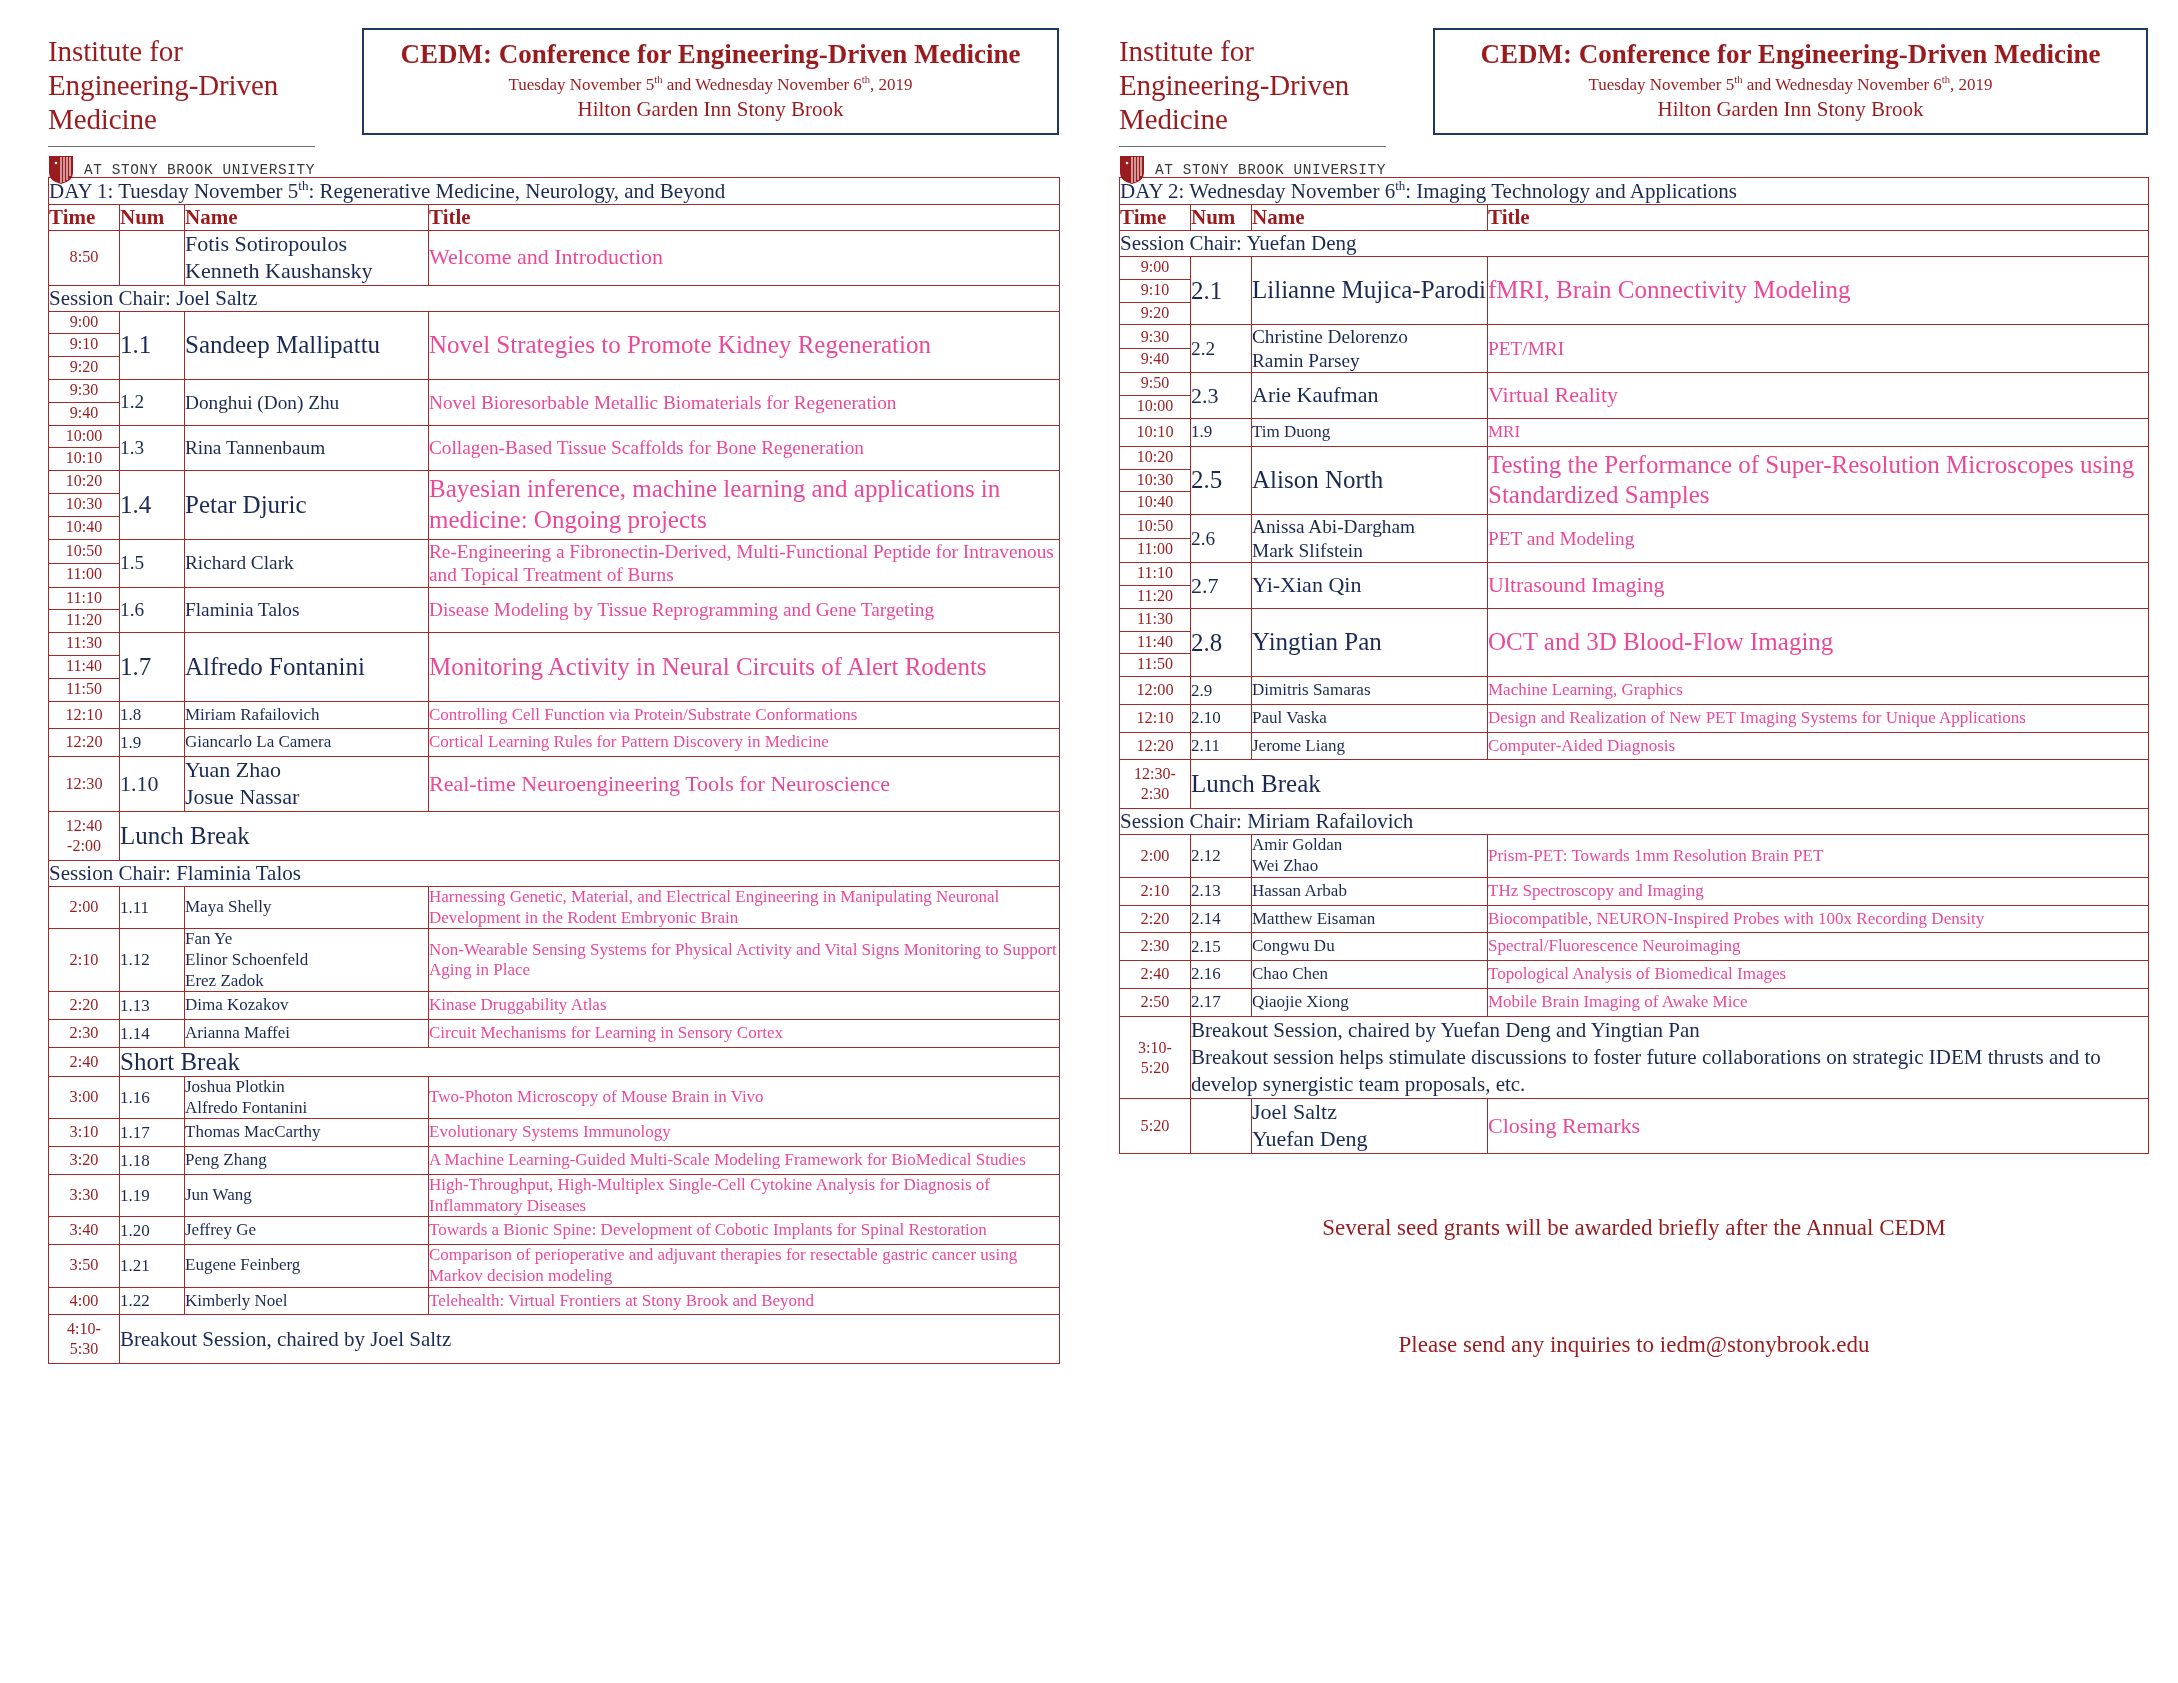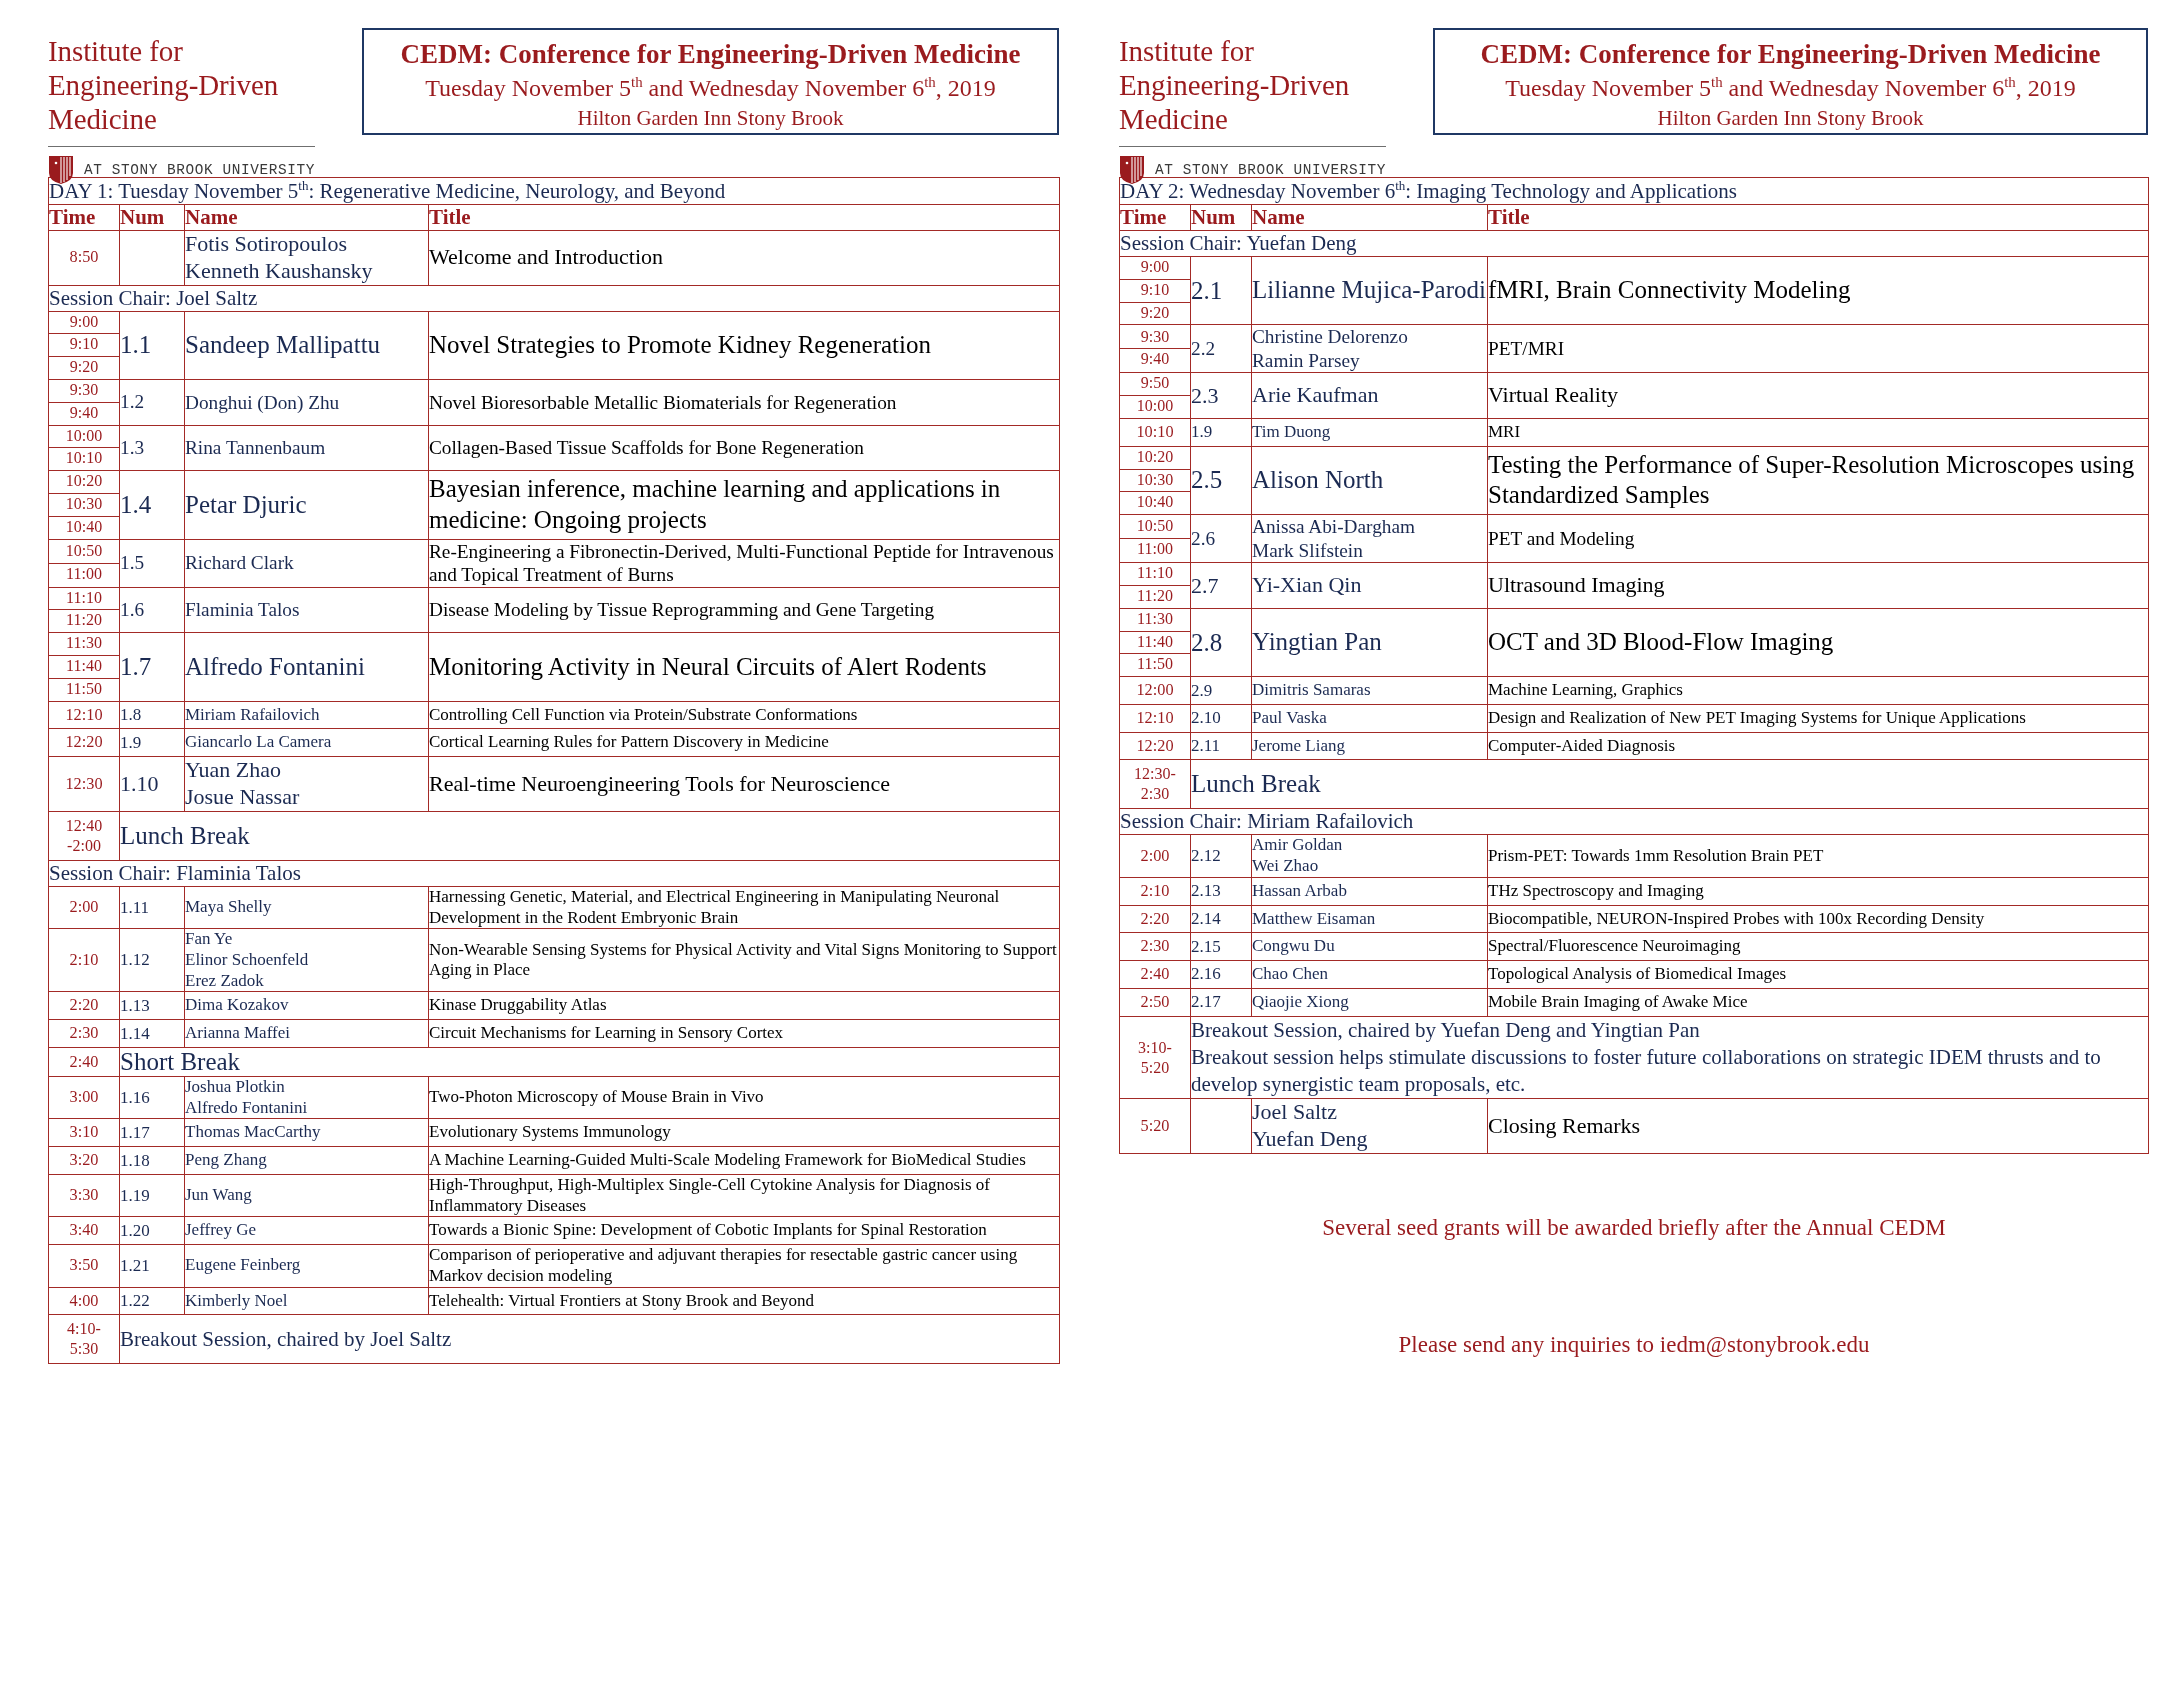--- a/index.html
+++ b/index.html
@@ -27,21 +27,21 @@
   .sbu-logo { width:26px; height:30px; display:block; }
   .sbu-text {
     font-family:Liberation Mono, monospace;
     font-size:14.4px; letter-spacing:0.6px; color:#3a3a3a; white-space:nowrap;
   }
   .titlebox {
     flex:1; margin-left:12px; border:2.5px solid #1f3864;
     text-align:center; padding:8px 10px 12px 10px; height:107px;
   }
   .titlebox .t1 { color:#9a1b1e; font-size:27px; font-weight:700; line-height:1.2; }
-  .titlebox .t2 { color:#9a1b1e; font-size:24px; line-height:1.32; margin-top:3px; }
+  .titlebox .t2 { color:#9a1b1e; font-size:17px; line-height:1.32; margin-top:3px; }
   .titlebox .t3 { color:#9a1b1e; font-size:21px; line-height:1.32; }
   sup { font-size:0.62em; vertical-align:super; }
 
   
   .sched { width:1012px; border:1.6px solid #9a1b1e; border-collapse:collapse; }
   .col.right .sched { width:1030px; }
   .sched td, .sched th {
     border:1.1px solid #a32a26; padding:0; vertical-align:middle;
   }
   .dayhead {
@@ -64,21 +64,21 @@
     border-bottom:1.1px solid #a32a26; line-height:1.05;
   }
   .tstack .ts:last-child { border-bottom:none; }
   .tsingle {
     color:#9a1b1e; font-size:16.3px; text-align:center; padding:4px 2px; line-height:1.15;
   }
   .tsingle.two { font-size:16px; line-height:1.25; }
 
   .num  { text-align:left; padding:4px 0 4px 9px; color:#1b2a52; }
   .name { text-align:left; padding:4px 0 4px 10px; color:#1b2a52; line-height:1.22; }
-  .ttl  { text-align:left; padding:4px 10px 4px 9px; color:#000000; line-height:1.22; }
+  .ttl  { text-align:left; padding:4px 10px 4px 9px; color:#ec4899; line-height:1.22; }
 
   .fs-xl  { font-size:25px; }
   .fs-lg  { font-size:22px; }
   .fs-md  { font-size:19.3px; }
   .fs-sm  { font-size:17px; }
 
   .bandrow { font-size:21px; color:#1b2a52; padding:6px 0 8px 12px; text-align:left; }
   .bigband { font-size:25px; color:#1b2a52; padding:7px 0 9px 12px; text-align:left; }
   .breakrow { font-size:21px; color:#1b2a52; padding:7px 0 9px 12px; line-height:1.3; text-align:left; }
 

